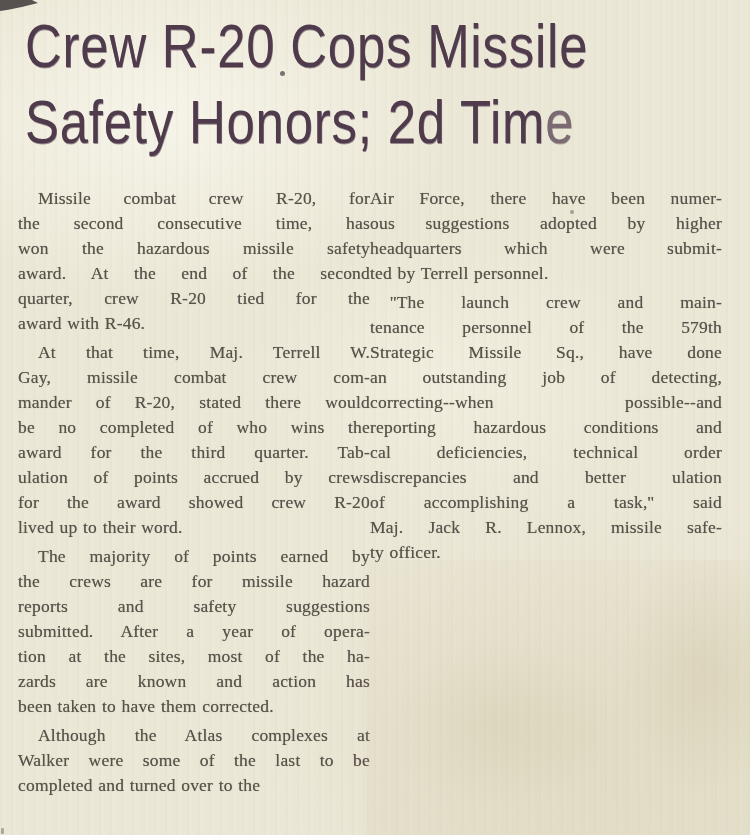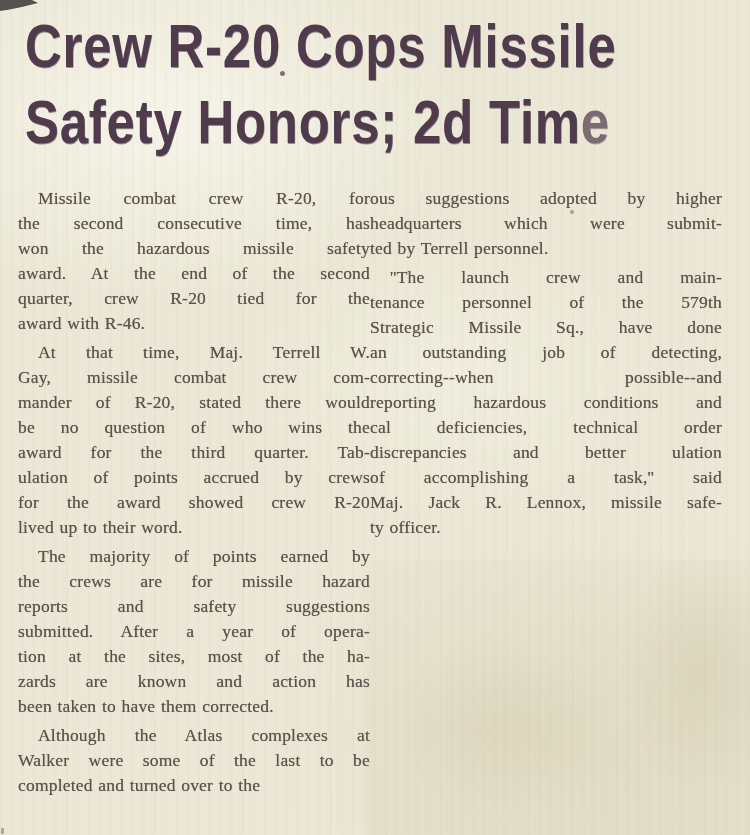--- a/index.html
+++ b/index.html
@@ -32,21 +32,21 @@
     pointer-events: none;
   }
 
   .headline {
     position: absolute;
     left: 25px;
     top: 8px;
     margin: 0;
     color: var(--headline-ink, #4f3b4c);
     font-family: "Liberation Sans", sans-serif;
-    font-weight: bold;
+    font-weight: normal;
     font-size: 62px;
     line-height: 76px;
     letter-spacing: 1px;
   }
   .hl-line {
     display: block;
     white-space: nowrap;
     transform: scaleX(0.82);
     transform-origin: 0 50%;
     text-shadow: 0.5px 0.5px 0.6px rgba(79,59,76,0.55);
@@ -130,21 +130,21 @@
           <div class="line">the second consecutive time, has</div>
           <div class="line">won the hazardous missile safety</div>
           <div class="line">award. At the end of the second</div>
           <div class="line">quarter, crew R-20 tied for the</div>
           <div class="line last">award with R-46.</div>
         </div>
         <div class="para indent">
           <div class="line">At that time, Maj. Terrell W.</div>
           <div class="line">Gay, missile combat crew com-</div>
           <div class="line">mander of R-20, stated there would</div>
-          <div class="line">be no question of who wins the</div>
+          <div class="line">be no completed of who wins the</div>
           <div class="line">award for the third quarter. Tab-</div>
           <div class="line">ulation of points accrued by crews</div>
           <div class="line">for the award showed crew R-20</div>
           <div class="line last">lived up to their word.</div>
         </div>
         <div class="para indent">
           <div class="line">The majority of points earned by</div>
           <div class="line">the crews are for missile hazard</div>
           <div class="line">reports and safety suggestions</div>
           <div class="line">submitted. After a year of opera-</div>
@@ -153,20 +153,21 @@
           <div class="line last">been taken to have them corrected.</div>
         </div>
         <div class="para indent">
           <div class="line">Although the Atlas complexes at</div>
           <div class="line">Walker were some of the last to be</div>
           <div class="line last">completed and turned over to the</div>
         </div>
       </div>
     <div class="col">
         <div class="para">
+          <div class="line">Air Force, there have been numer-</div>
           <div class="line">ous suggestions adopted by higher</div>
           <div class="line">headquarters which were submit-</div>
           <div class="line last">ted by Terrell personnel.</div>
         </div>
         <div class="para indent">
           <div class="line">''The launch crew and main-</div>
           <div class="line">tenance personnel of the 579th</div>
           <div class="line">Strategic Missile Sq., have done</div>
           <div class="line">an outstanding job of detecting,</div>
           <div class="line">correcting--when possible--and</div>

